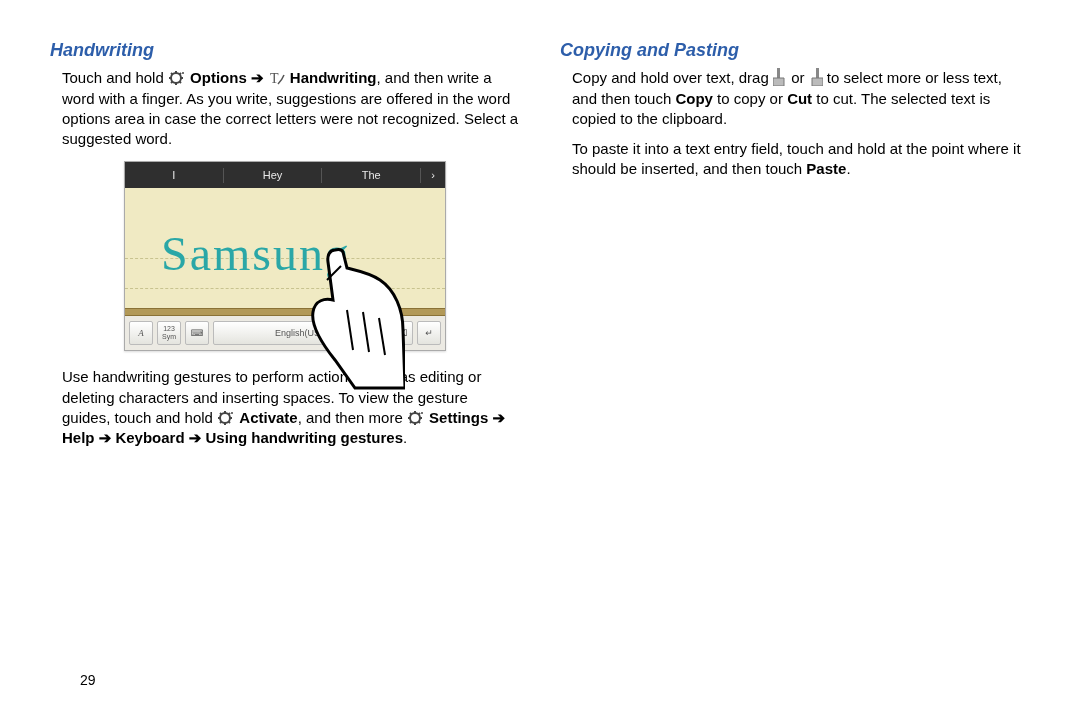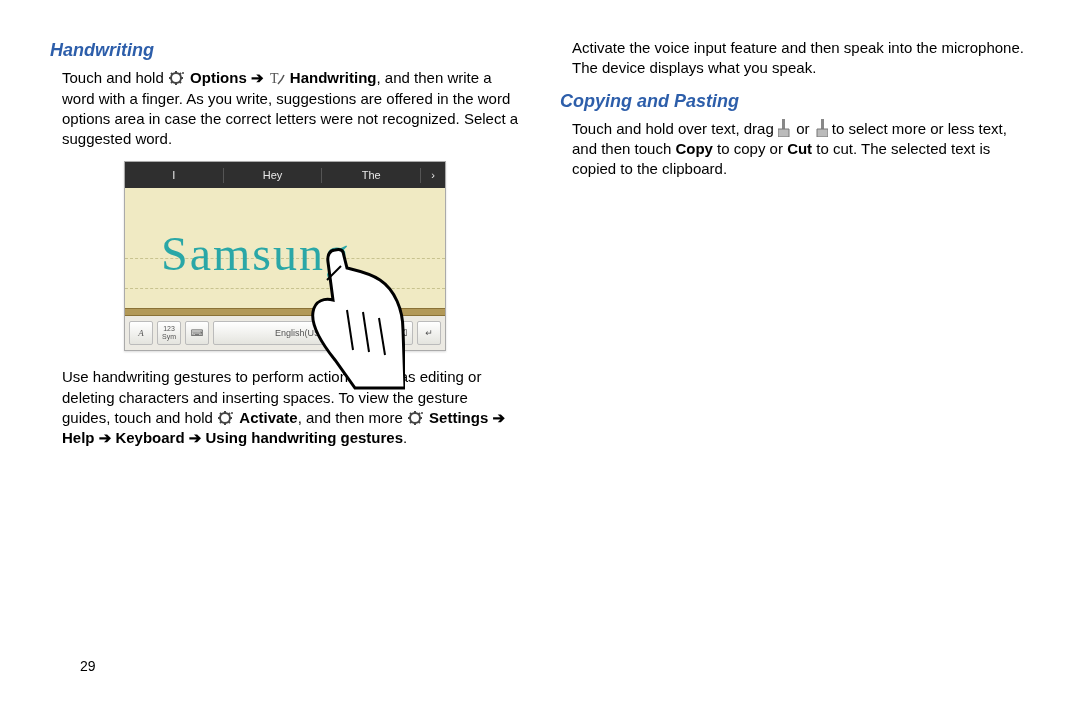--- a/index.html
+++ b/index.html
@@ -35,21 +35,21 @@
     margin-left: 12px;
   }
   .bold { font-weight: 700; margin-top: 24px; }
   .options-icon, .t-icon, .handle-icon {
     display: inline-block;
     vertical-align: -3px;
   }
   .options-icon svg, .t-icon svg, .handle-icon svg { display: block; }
   .page-num {
     position: absolute;
-    bottom: 44px;
+    bottom: 30px;
     left: 80px;
     font-size: 14px;
   }
 
   
   .hw-demo {
     width: 320px;
     margin: 12px auto 16px auto;
     border: 1px solid #aaa;
     background: #fff;
@@ -231,35 +231,37 @@
             <line x1="11.5" y1="4.5" x2="13" y2="3"></line>
           </g>
           <circle cx="15" cy="3" r="1" fill="#444"></circle>
         </svg>
     </span>
     <span class="bold"> Settings ➔ Help ➔ Keyboard ➔ Using handwriting gestures</span><span>.</span>
   </p>
 </div>
 
 <div class="col">
-  <p class="indent">Activate the voice input feature and then speak into the microphone. The device displays what you speak.</p>
 
   <h3 class="section">Copying and Pasting</h3>
   <p class="indent">
-    <span>Touch and hold over text, drag </span>
+    <span>Copy and hold over text, drag </span>
     <span class="handle-icon">
       <svg width="14" height="18" viewBox="0 0 14 18">
           <rect x="4" y="0" width="3" height="10" fill="#888"></rect>
           <path d="M0 10 H11 V18 H0 Z" fill="#bbb" stroke="#777"></path>
         </svg>
     </span>
     <span> or </span>
     <span class="handle-icon">
       <svg width="14" height="18" viewBox="0 0 14 18">
           <rect x="7" y="0" width="3" height="10" fill="#888"></rect>
           <path d="M3 10 H14 V18 H3 Z" fill="#bbb" stroke="#777"></path>
         </svg>
     </span>
     <span> to select more or less text, and then touch </span><span class="bold">Copy</span><span> to copy or </span><span class="bold">Cut</span><span> to cut. The selected text is copied to the clipboard.</span>
   </p>
+  <p class="indent">
+    <span>To paste it into a text entry field, touch and hold at the point where it should be inserted, and then touch </span><span class="bold">Paste</span><span>.</span>
+  </p>
 </div>
 
 <div class="page-num">29</div>
 
 </body></html>

